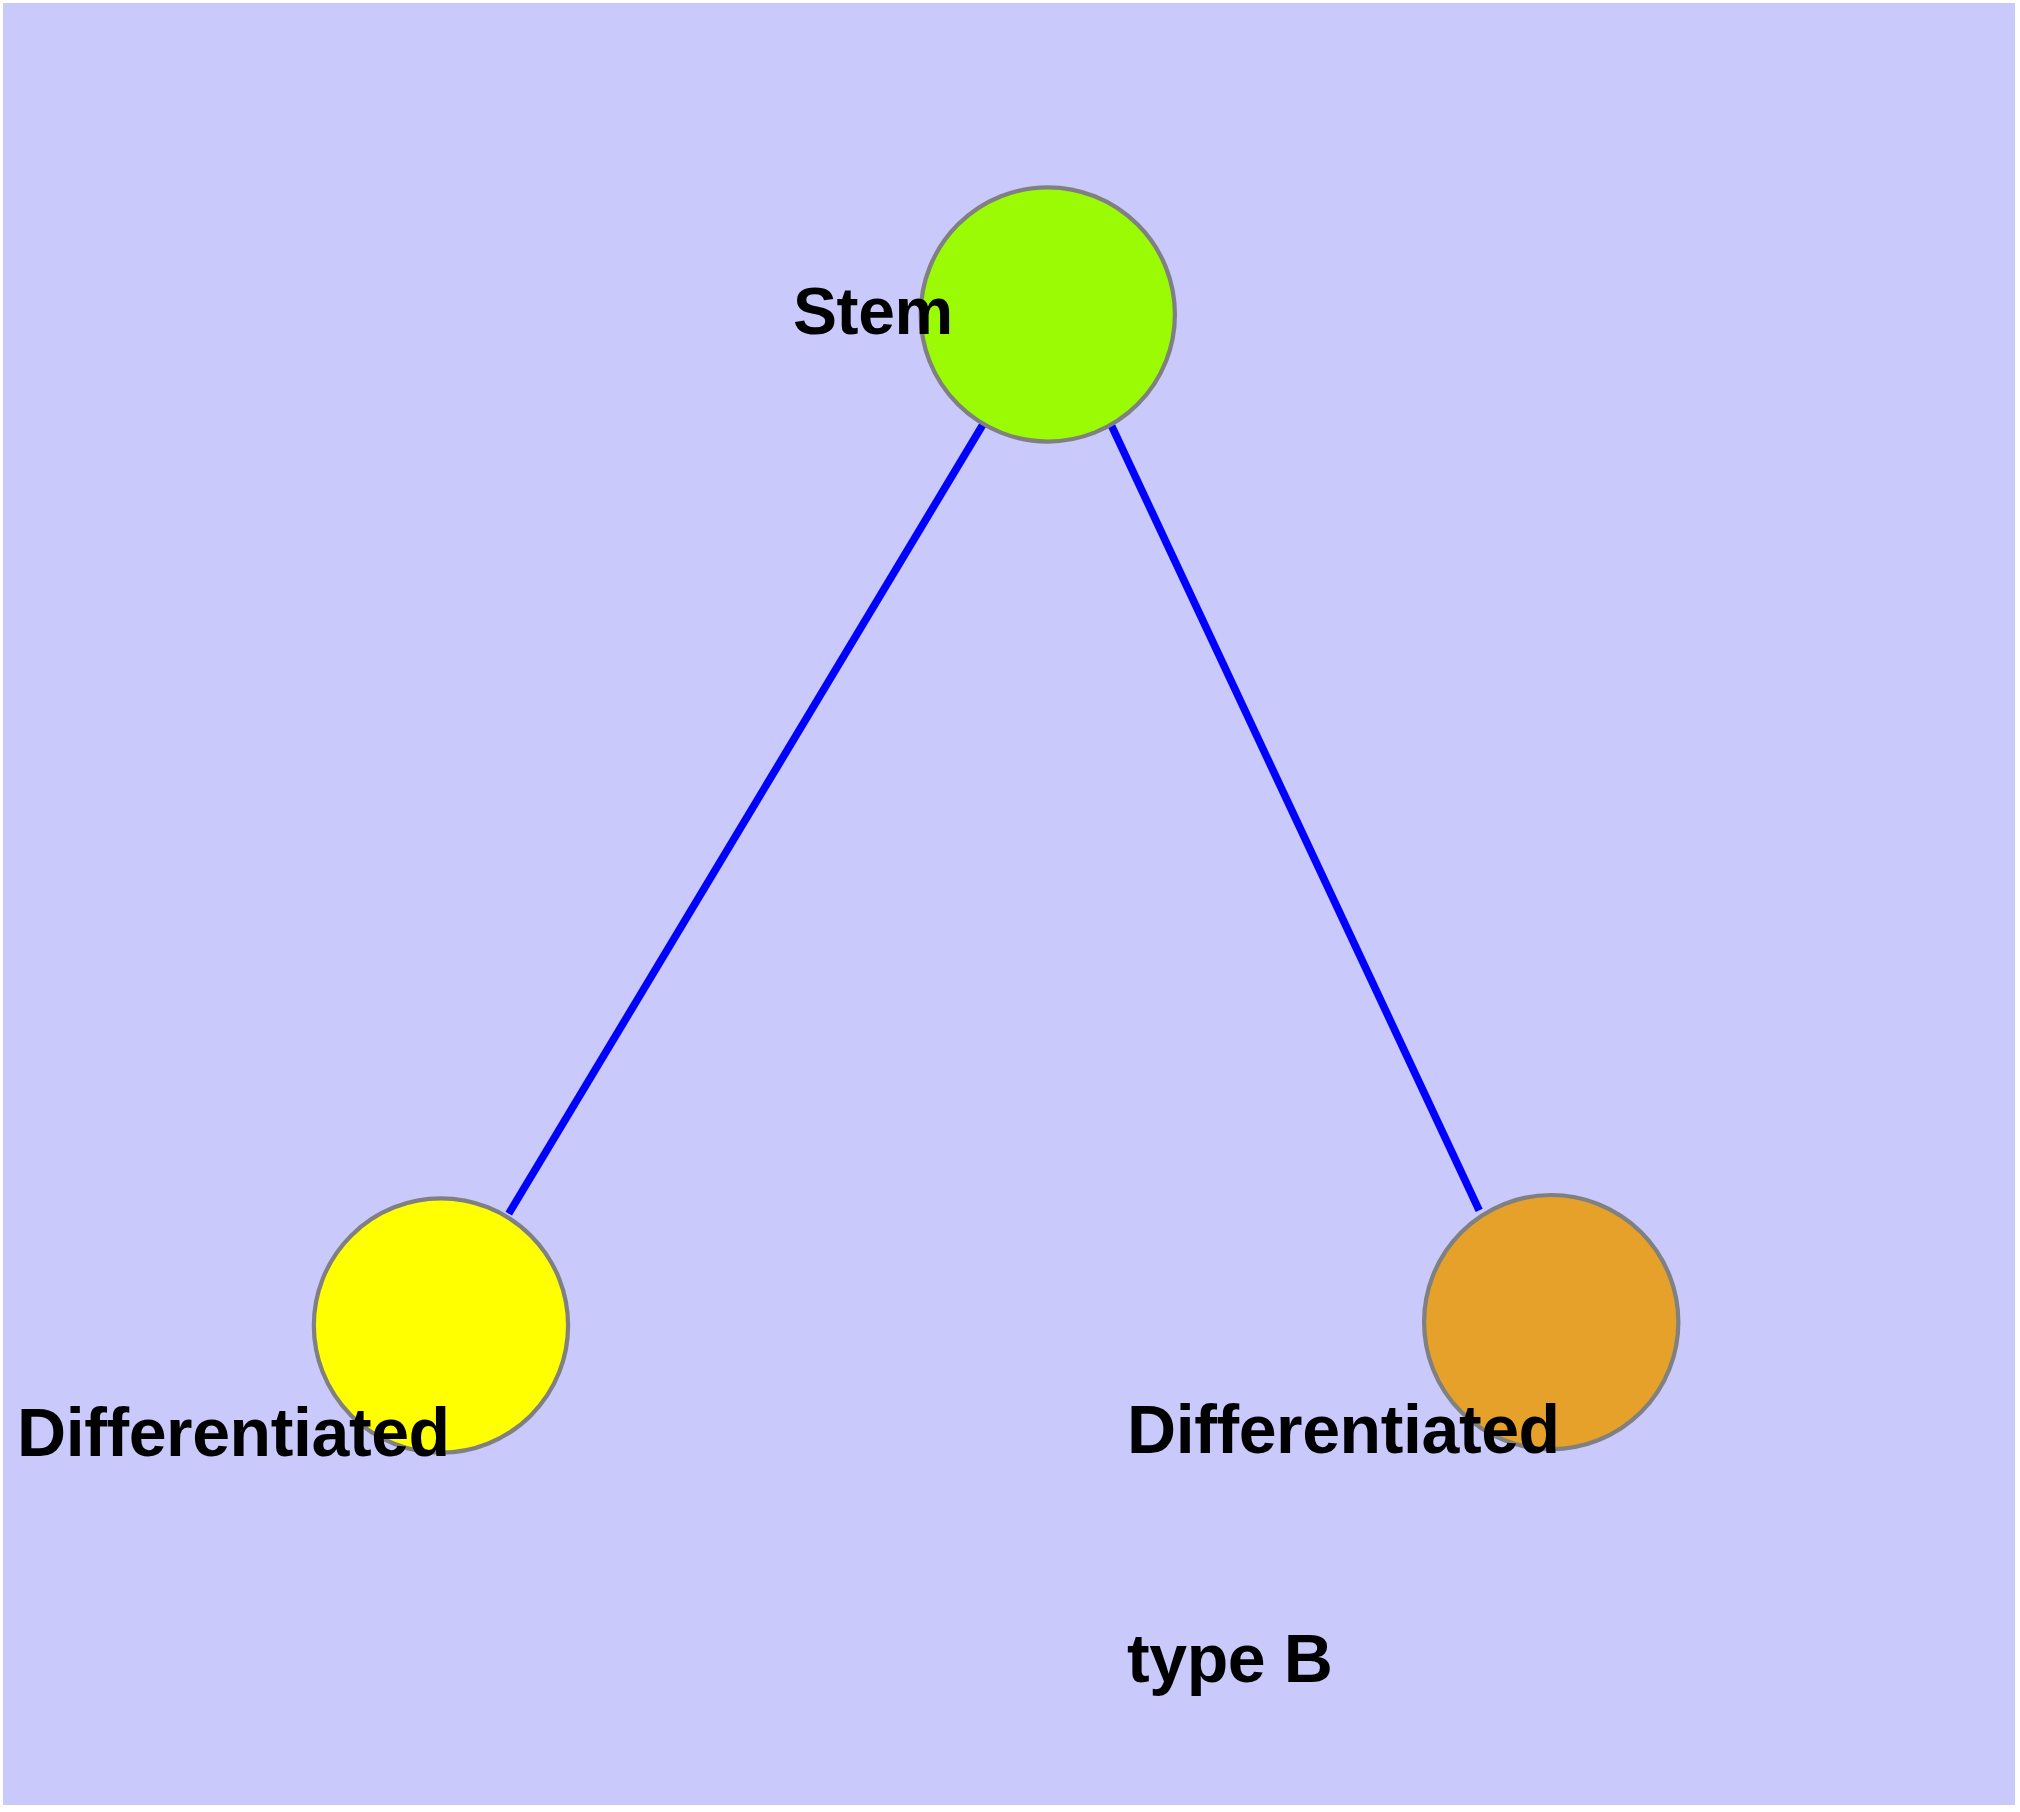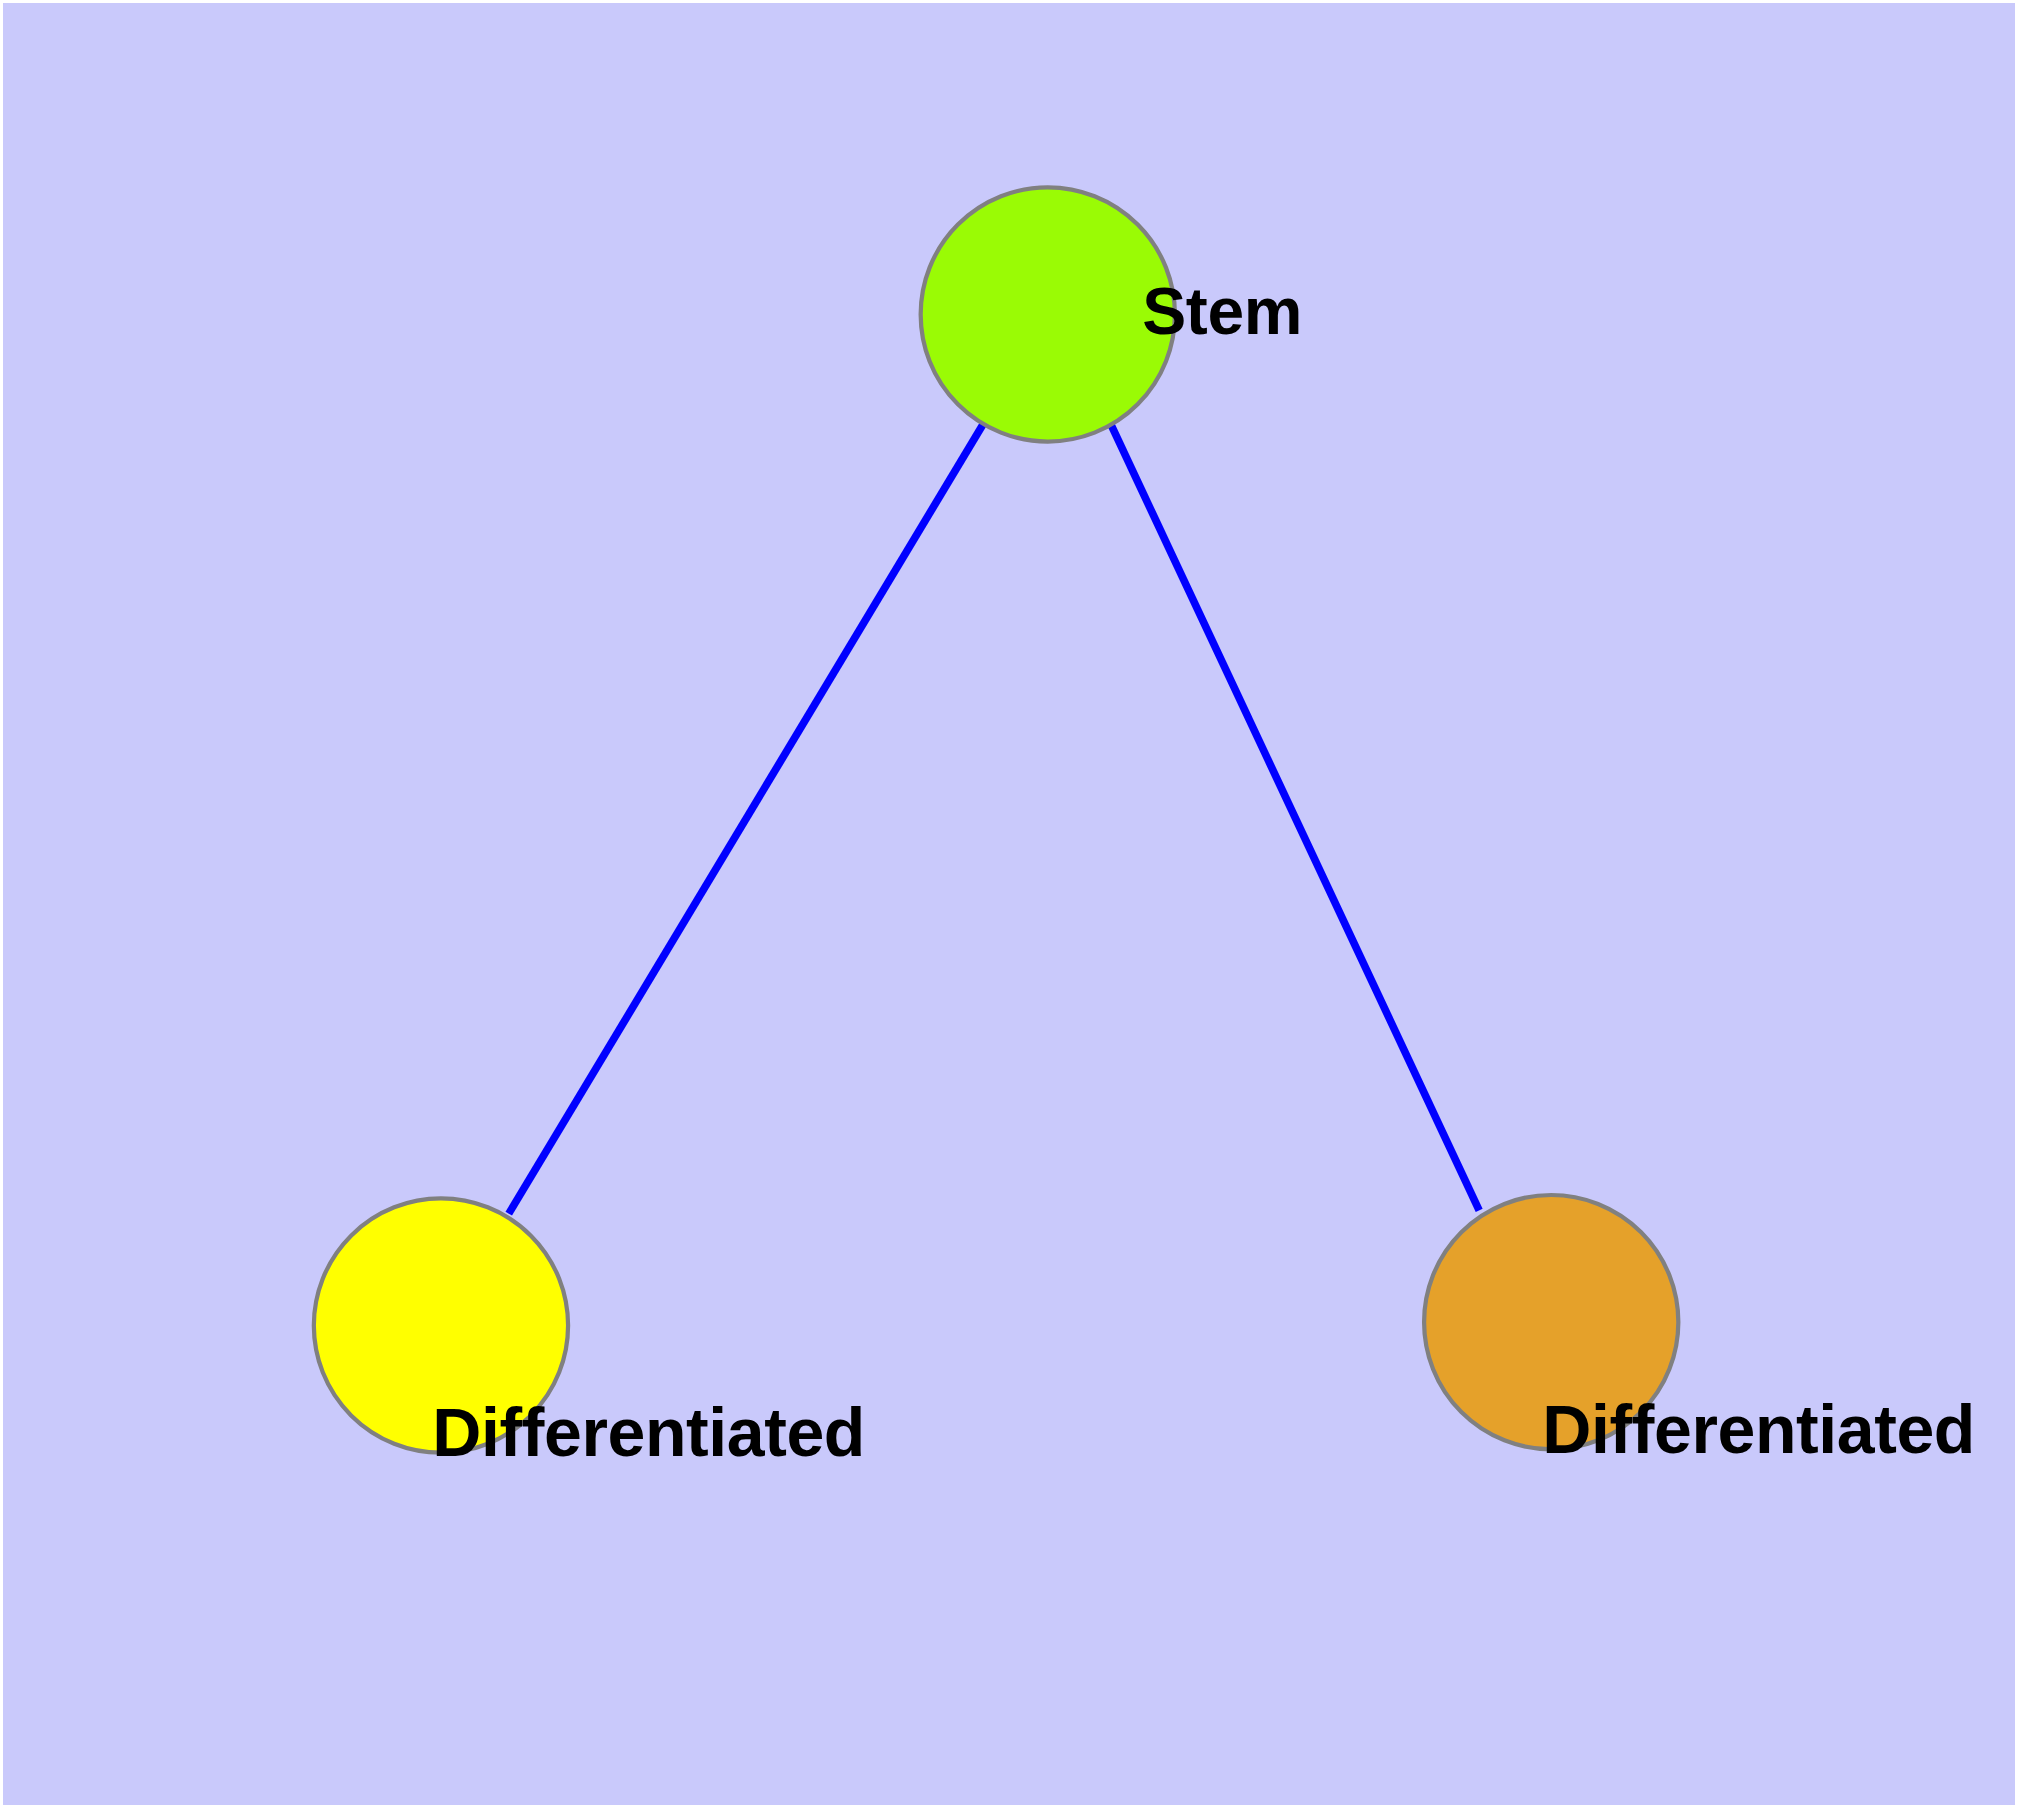--- a/index.html
+++ b/index.html
@@ -27,21 +27,21 @@
   #graph-svg {
     position: absolute;
     left: 0;
     top: 0;
     width: 2021px;
     height: 1812px;
     display: block;
   }
   .node-label {
     position: absolute;
-    text-align: right;
+    text-align: left;
     font-weight: bold;
     color: #000000;
     line-height: 1.12;
     white-space: pre;
     pointer-events: none;
     letter-spacing: -0.4px;
   }
   .label-stem {
     font-size: 66px;
   }
@@ -68,15 +68,16 @@
   </svg>
 
   <div class="node-label label-stem" style="left:793px; top:275px; width:509px;">Stem</div>
 
   <div class="node-label label-diff" style="left:17px; top:1242px; width:848px;">
     <div>Differentiated</div>
   </div>
 
   <div class="node-label label-diff" style="left:1127px; top:1239px; width:848px;">
     <div>Differentiated</div>
+    <div>type B</div>
   </div>
 </div>
 
 
 </body></html>

